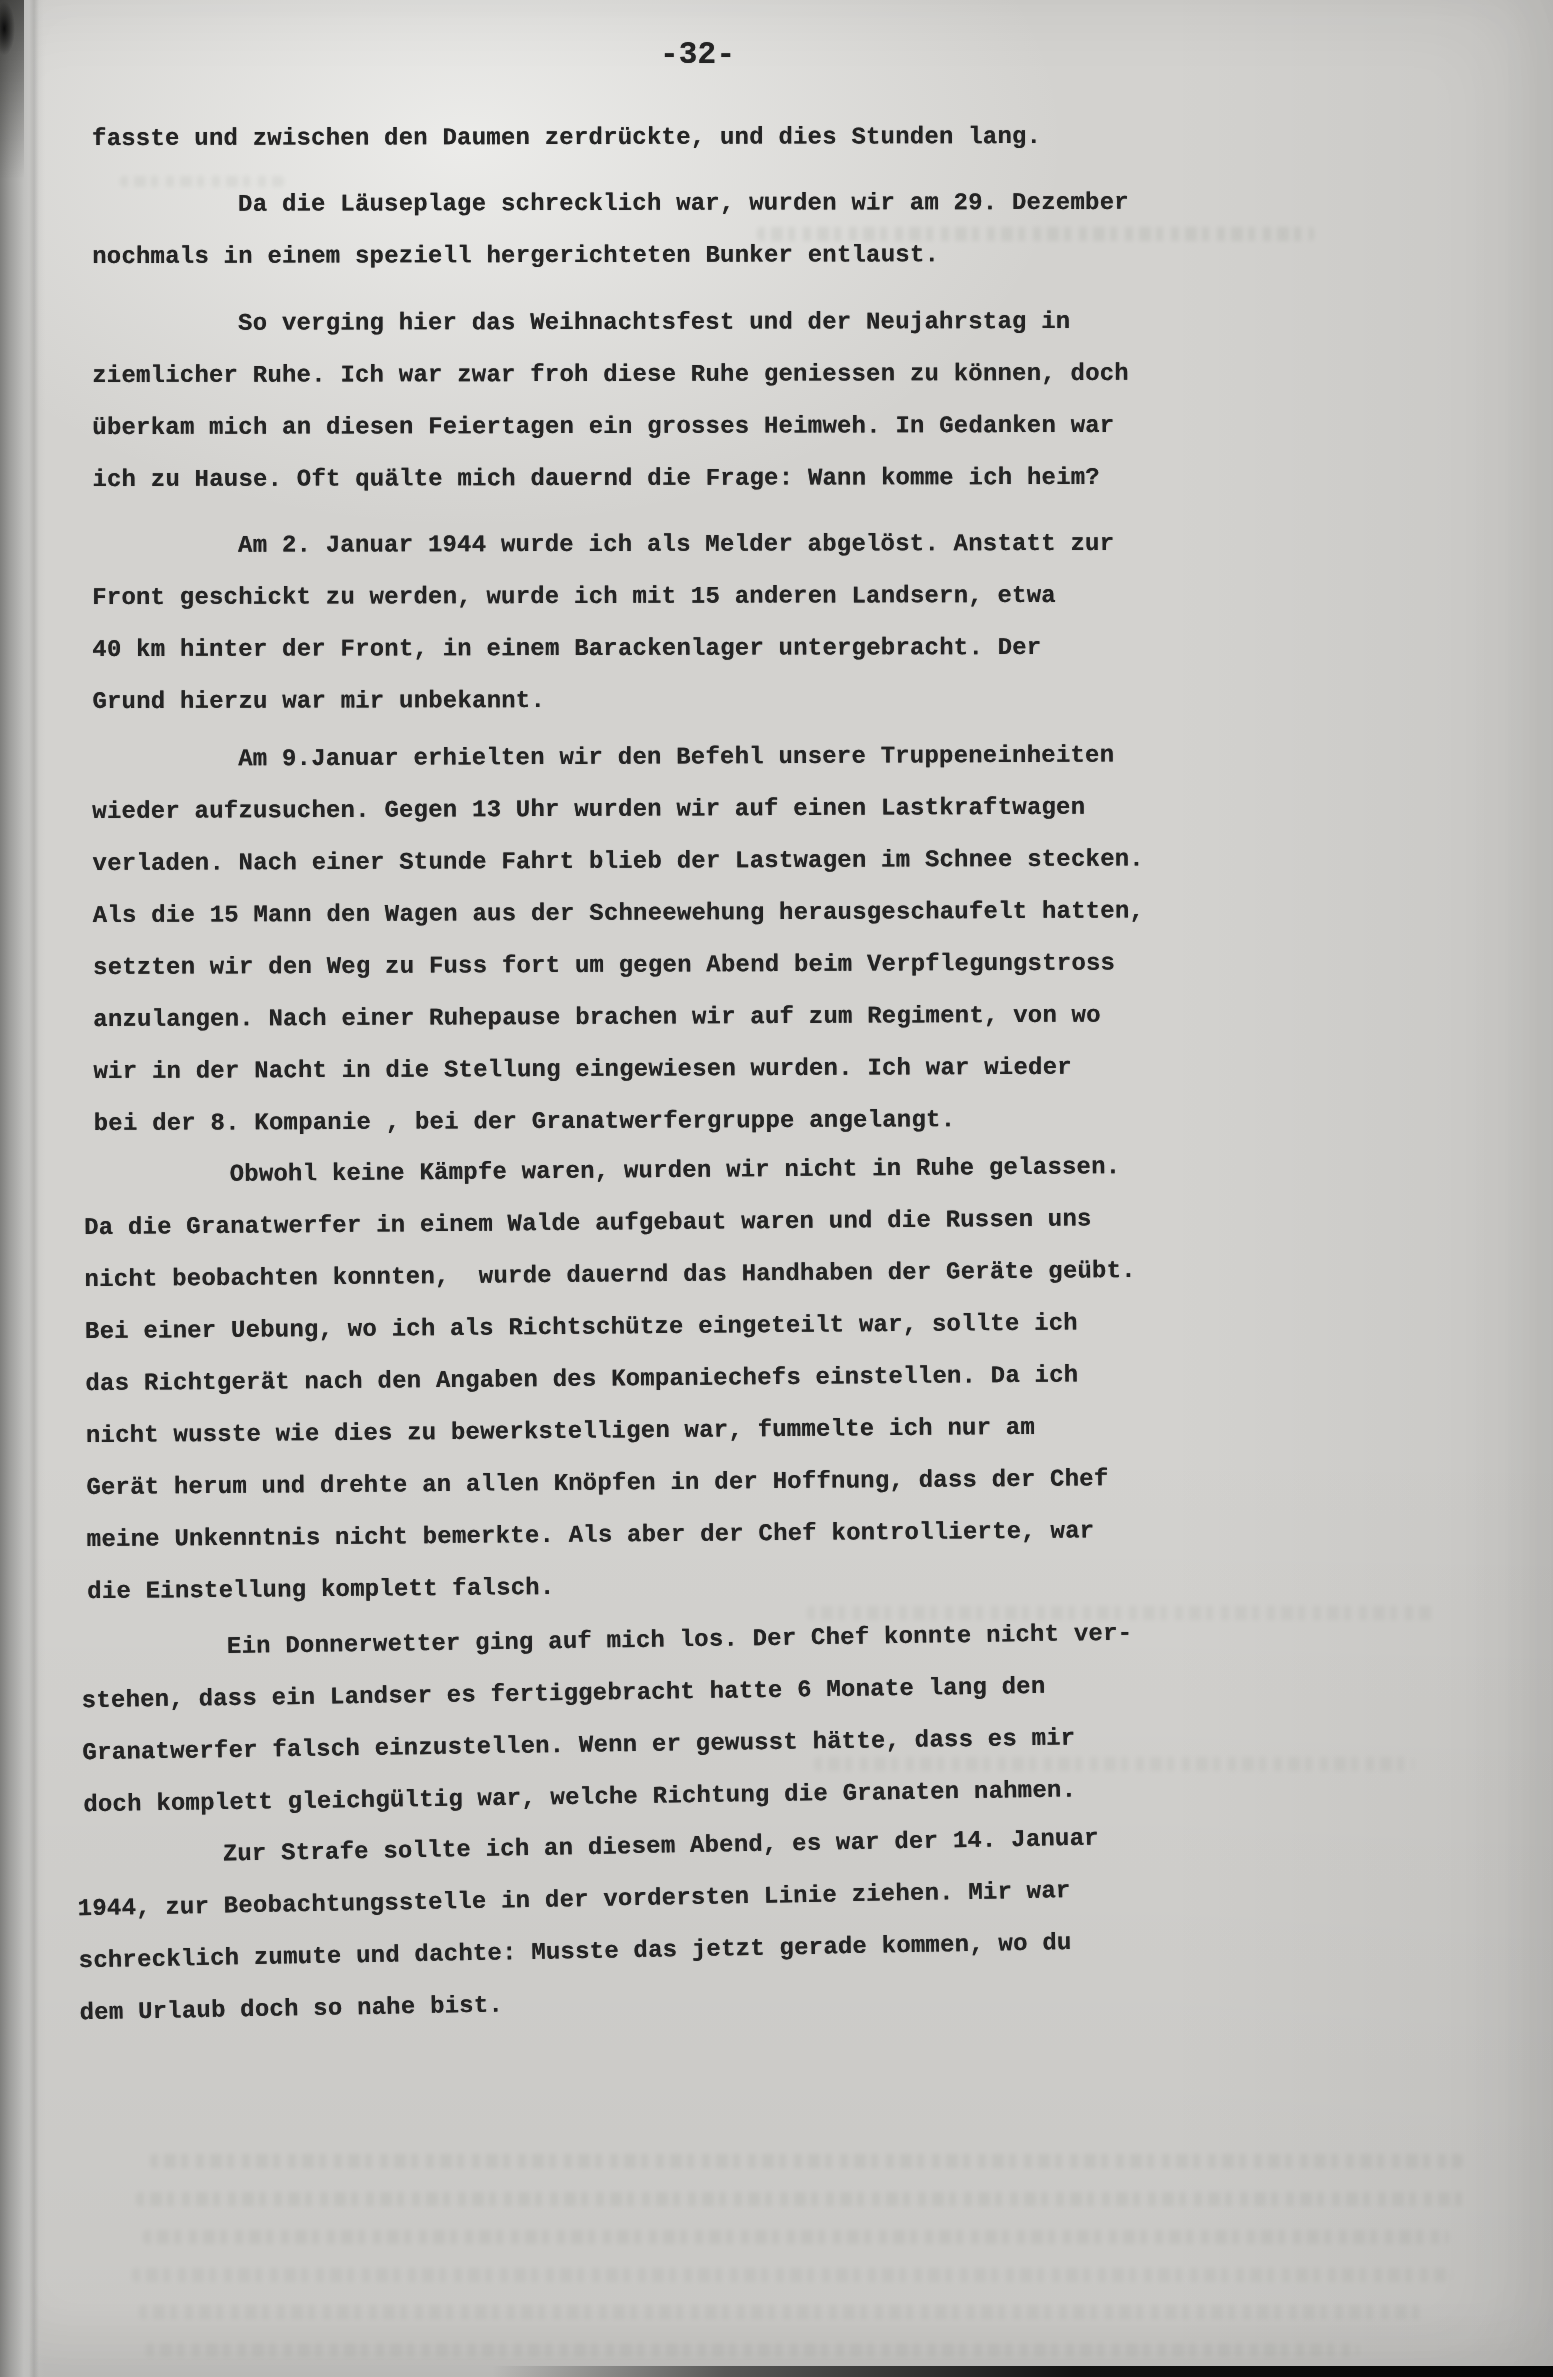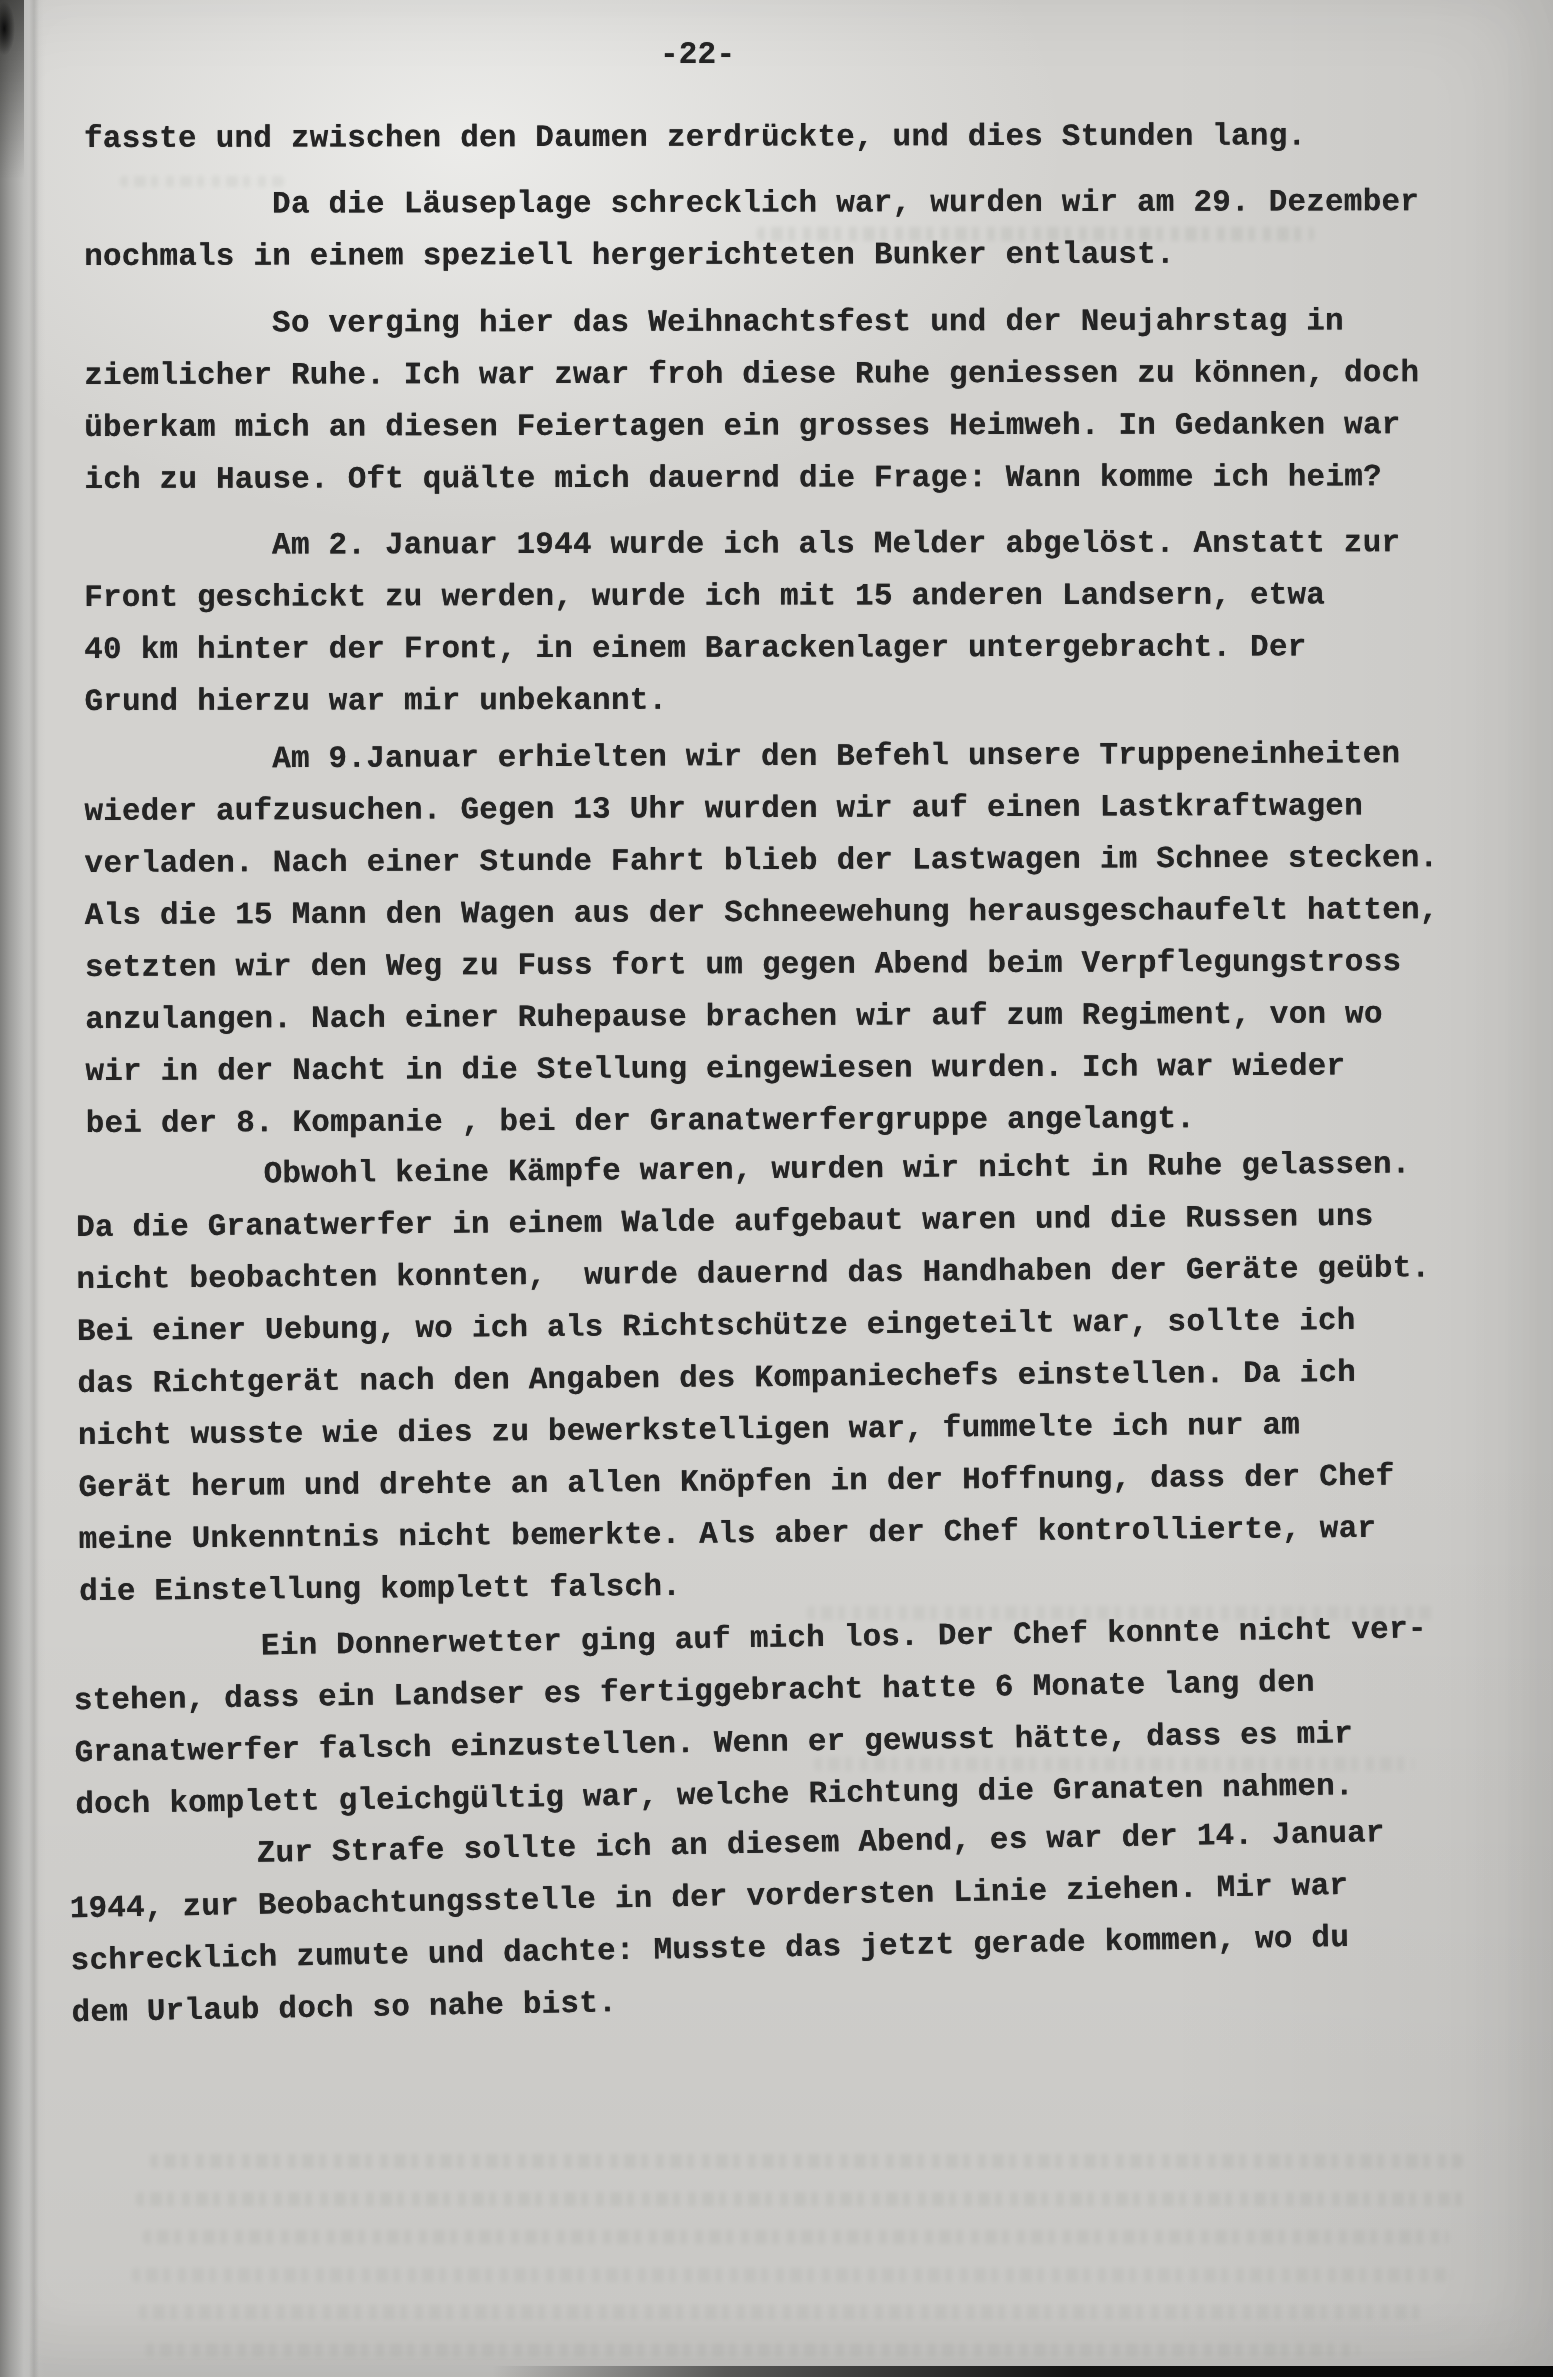--- a/index.html
+++ b/index.html
@@ -37,22 +37,22 @@
     background:linear-gradient(90deg, rgba(8,8,8,0) 0%, rgba(8,8,8,0.55) 22%, rgba(5,5,5,0.92) 55%, #040404 100%);
   }
   
   .pageno{
     position:absolute;left:660px;top:37px;
     font-size:31px;font-weight:700;letter-spacing:0.2px;
     text-shadow:0 0 0.7px rgba(25,25,25,0.7);
     white-space:pre;
   }
   .text-block{
-    position:absolute;left:84px;top:113px;width:1399px;
-    font-size:31px;font-weight:700;line-height:52px;letter-spacing:0.2px;
+    position:absolute;left:92px;top:113px;width:1399px;
+    font-size:24px;font-weight:700;line-height:52px;letter-spacing:0.2px;
     text-shadow:0 0 0.7px rgba(25,25,25,0.7);
   }
   .line{white-space:pre;}
   .para{transform-origin:0 0;transform:rotate(-0.12deg);}
   .para:nth-child(2),.para:nth-child(3),.para:nth-child(4){margin-top:14.3px;}
   .para:nth-child(5){margin-top:5.7px;transform:rotate(-0.25deg);}
   .para:nth-child(6){transform:rotate(-0.5deg) translateX(-8.6px);}
   .para:nth-child(7){margin-top:5.7px;transform:rotate(-0.85deg) translateX(-11.4px);}
   .para:nth-child(8){transform:rotate(-1.05deg) translateX(-15.7px);}
   
@@ -89,21 +89,21 @@
   <div class="ghost g2"></div>
   <div class="ghost g3"></div>
   <div class="ghost g4"></div>
   <div class="ghost g5"></div>
   <div class="ghost g6"></div>
   <div class="ghost g7"></div>
   <div class="ghost g8"></div>
   <div class="ghost g9"></div>
   <div class="ghost g10"></div>
 
-  <div class="pageno">-22-</div>
+  <div class="pageno">-32-</div>
   <div class="text-block">
       <div class="para">
         <div class="line">fasste und zwischen den Daumen zerdrückte, und dies Stunden lang.</div>
       </div>
       <div class="para">
         <div class="line">          Da die Läuseplage schrecklich war, wurden wir am 29. Dezember</div>
         <div class="line">nochmals in einem speziell hergerichteten Bunker entlaust.</div>
       </div>
       <div class="para">
         <div class="line">          So verging hier das Weihnachtsfest und der Neujahrstag in</div>

